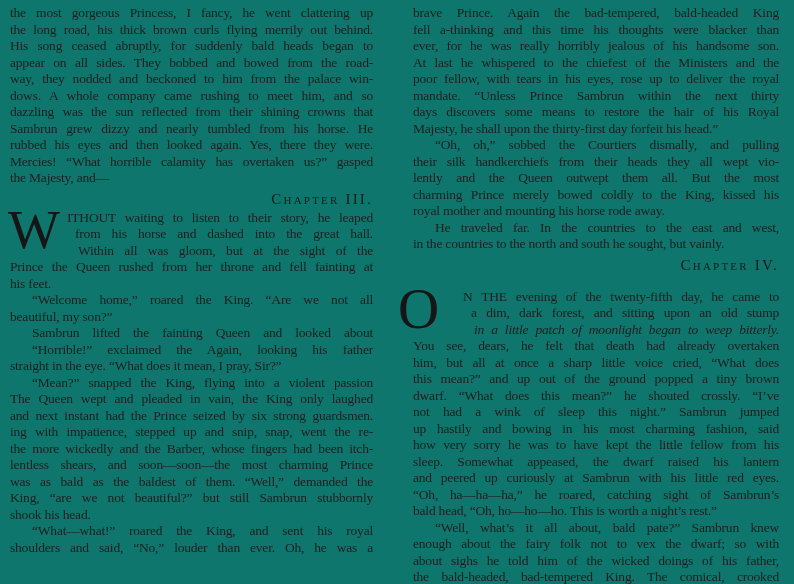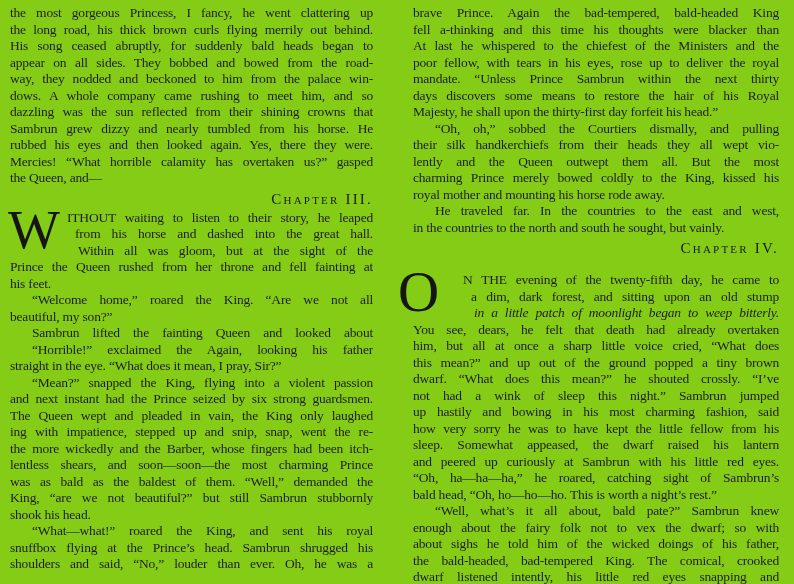--- a/index.html
+++ b/index.html
@@ -4,21 +4,21 @@
 <style>
   html, body { margin: 0; padding: 0; }
   body {
     width: 794px; height: 584px;
     background: #ffffff;
     overflow: hidden;
     position: relative;
     font-family: "Liberation Serif", "DejaVu Serif", serif;
     color: #1e1e1e;
   }
-  .page { position: absolute; inset: 0; background: #84cc16; }
+  .page { position: absolute; inset: 0; background: #0f766e; }
   .col {
     position: absolute;
     top: 5px;
     font-size: 13.5px;
     line-height: 16.5px;
     letter-spacing: -0.2px;
   }
   .col-left  { left: 10px;  width: 363px; }
   .col-right { left: 413px; width: 366px; }
   .para { position: relative; margin: 0; }
@@ -60,21 +60,21 @@
         <div class="line">the most gorgeous Princess, I fancy, he went clattering up</div>
         <div class="line">the long road, his thick brown curls flying merrily out behind.</div>
         <div class="line">His song ceased abruptly, for suddenly bald heads began to</div>
         <div class="line">appear on all sides.  They bobbed and bowed from the road-</div>
         <div class="line">way, they nodded and beckoned to him from the palace win-</div>
         <div class="line">dows.  A whole company came rushing to meet him, and so</div>
         <div class="line">dazzling was the sun reflected from their shining crowns that</div>
         <div class="line">Sambrun grew dizzy and nearly tumbled from his horse.  He</div>
         <div class="line">rubbed his eyes and then looked again.  Yes, there they were.</div>
         <div class="line">Mercies!  “What horrible calamity has overtaken us?” gasped</div>
-        <div class="line end">the Queen, and—</div>
+        <div class="line end">the Majesty, and—</div>
       </div>
       <div class="chapter-heading">Chapter III.</div>
       <div class="para">
         <span class="drop-cap">W</span>
         <div class="line" style="padding-left: 57px;">ITHOUT waiting to listen to their story, he leaped</div>
         <div class="line" style="padding-left: 65px;">from his horse and dashed into the great hall.</div>
         <div class="line" style="padding-left: 68px;">Within all was gloom, but at the sight of the</div>
         <div class="line">Prince the Queen rushed from her throne and fell fainting at</div>
         <div class="line end">his feet.</div>
       </div>
@@ -84,39 +84,39 @@
       </div>
       <div class="para">
         <div class="line indent">Sambrun lifted the fainting Queen and looked about</div>
       </div>
       <div class="para">
         <div class="line indent">“Horrible!” exclaimed the Again, looking his father</div>
         <div class="line end">straight in the eye.  “What does it mean, I pray, Sir?”</div>
       </div>
       <div class="para">
         <div class="line indent">“Mean?” snapped the King, flying into a violent passion</div>
+        <div class="line">The Queen wept and pleaded in vain, the King only laughed</div>
         <div class="line">and next instant had the Prince seized by six strong guardsmen.</div>
-        <div class="line">The Queen wept and pleaded in vain, the King only laughed</div>
         <div class="line">ing with impatience, stepped up and snip, snap, went the re-</div>
         <div class="line">the more wickedly and the Barber, whose fingers had been itch-</div>
         <div class="line">lentless shears, and soon—soon—the most charming Prince</div>
         <div class="line">was as bald as the baldest of them.  “Well,” demanded the</div>
         <div class="line">King, “are we not beautiful?” but still Sambrun stubbornly</div>
         <div class="line end">shook his head.</div>
       </div>
       <div class="para">
         <div class="line indent">“What—what!” roared the King, and sent his royal</div>
-        <div class="line">snuffbox flying at the Prince’s head.  Sambrun shrugged his</div>
         <div class="line">shoulders and said, “No,” louder than ever.  Oh, he was a</div>
       </div>
     </div>
   <div class="col col-right">
       <div class="para">
         <div class="line">brave Prince.  Again the bad-tempered, bald-headed King</div>
         <div class="line">fell a-thinking and this time his thoughts were blacker than</div>
+        <div class="line">ever, for he was really horribly jealous of his handsome son.</div>
         <div class="line">At last he whispered to the chiefest of the Ministers and the</div>
         <div class="line">poor fellow, with tears in his eyes, rose up to deliver the royal</div>
         <div class="line">mandate.  “Unless Prince Sambrun within the next thirty</div>
         <div class="line">days discovers some means to restore the hair of his Royal</div>
         <div class="line end">Majesty, he shall upon the thirty-first day forfeit his head.”</div>
       </div>
       <div class="para">
         <div class="line indent">“Oh, oh,” sobbed the Courtiers dismally, and pulling</div>
         <div class="line">their silk handkerchiefs from their heads they all wept vio-</div>
         <div class="line">lently and the Queen outwept them all.  But the most</div>

